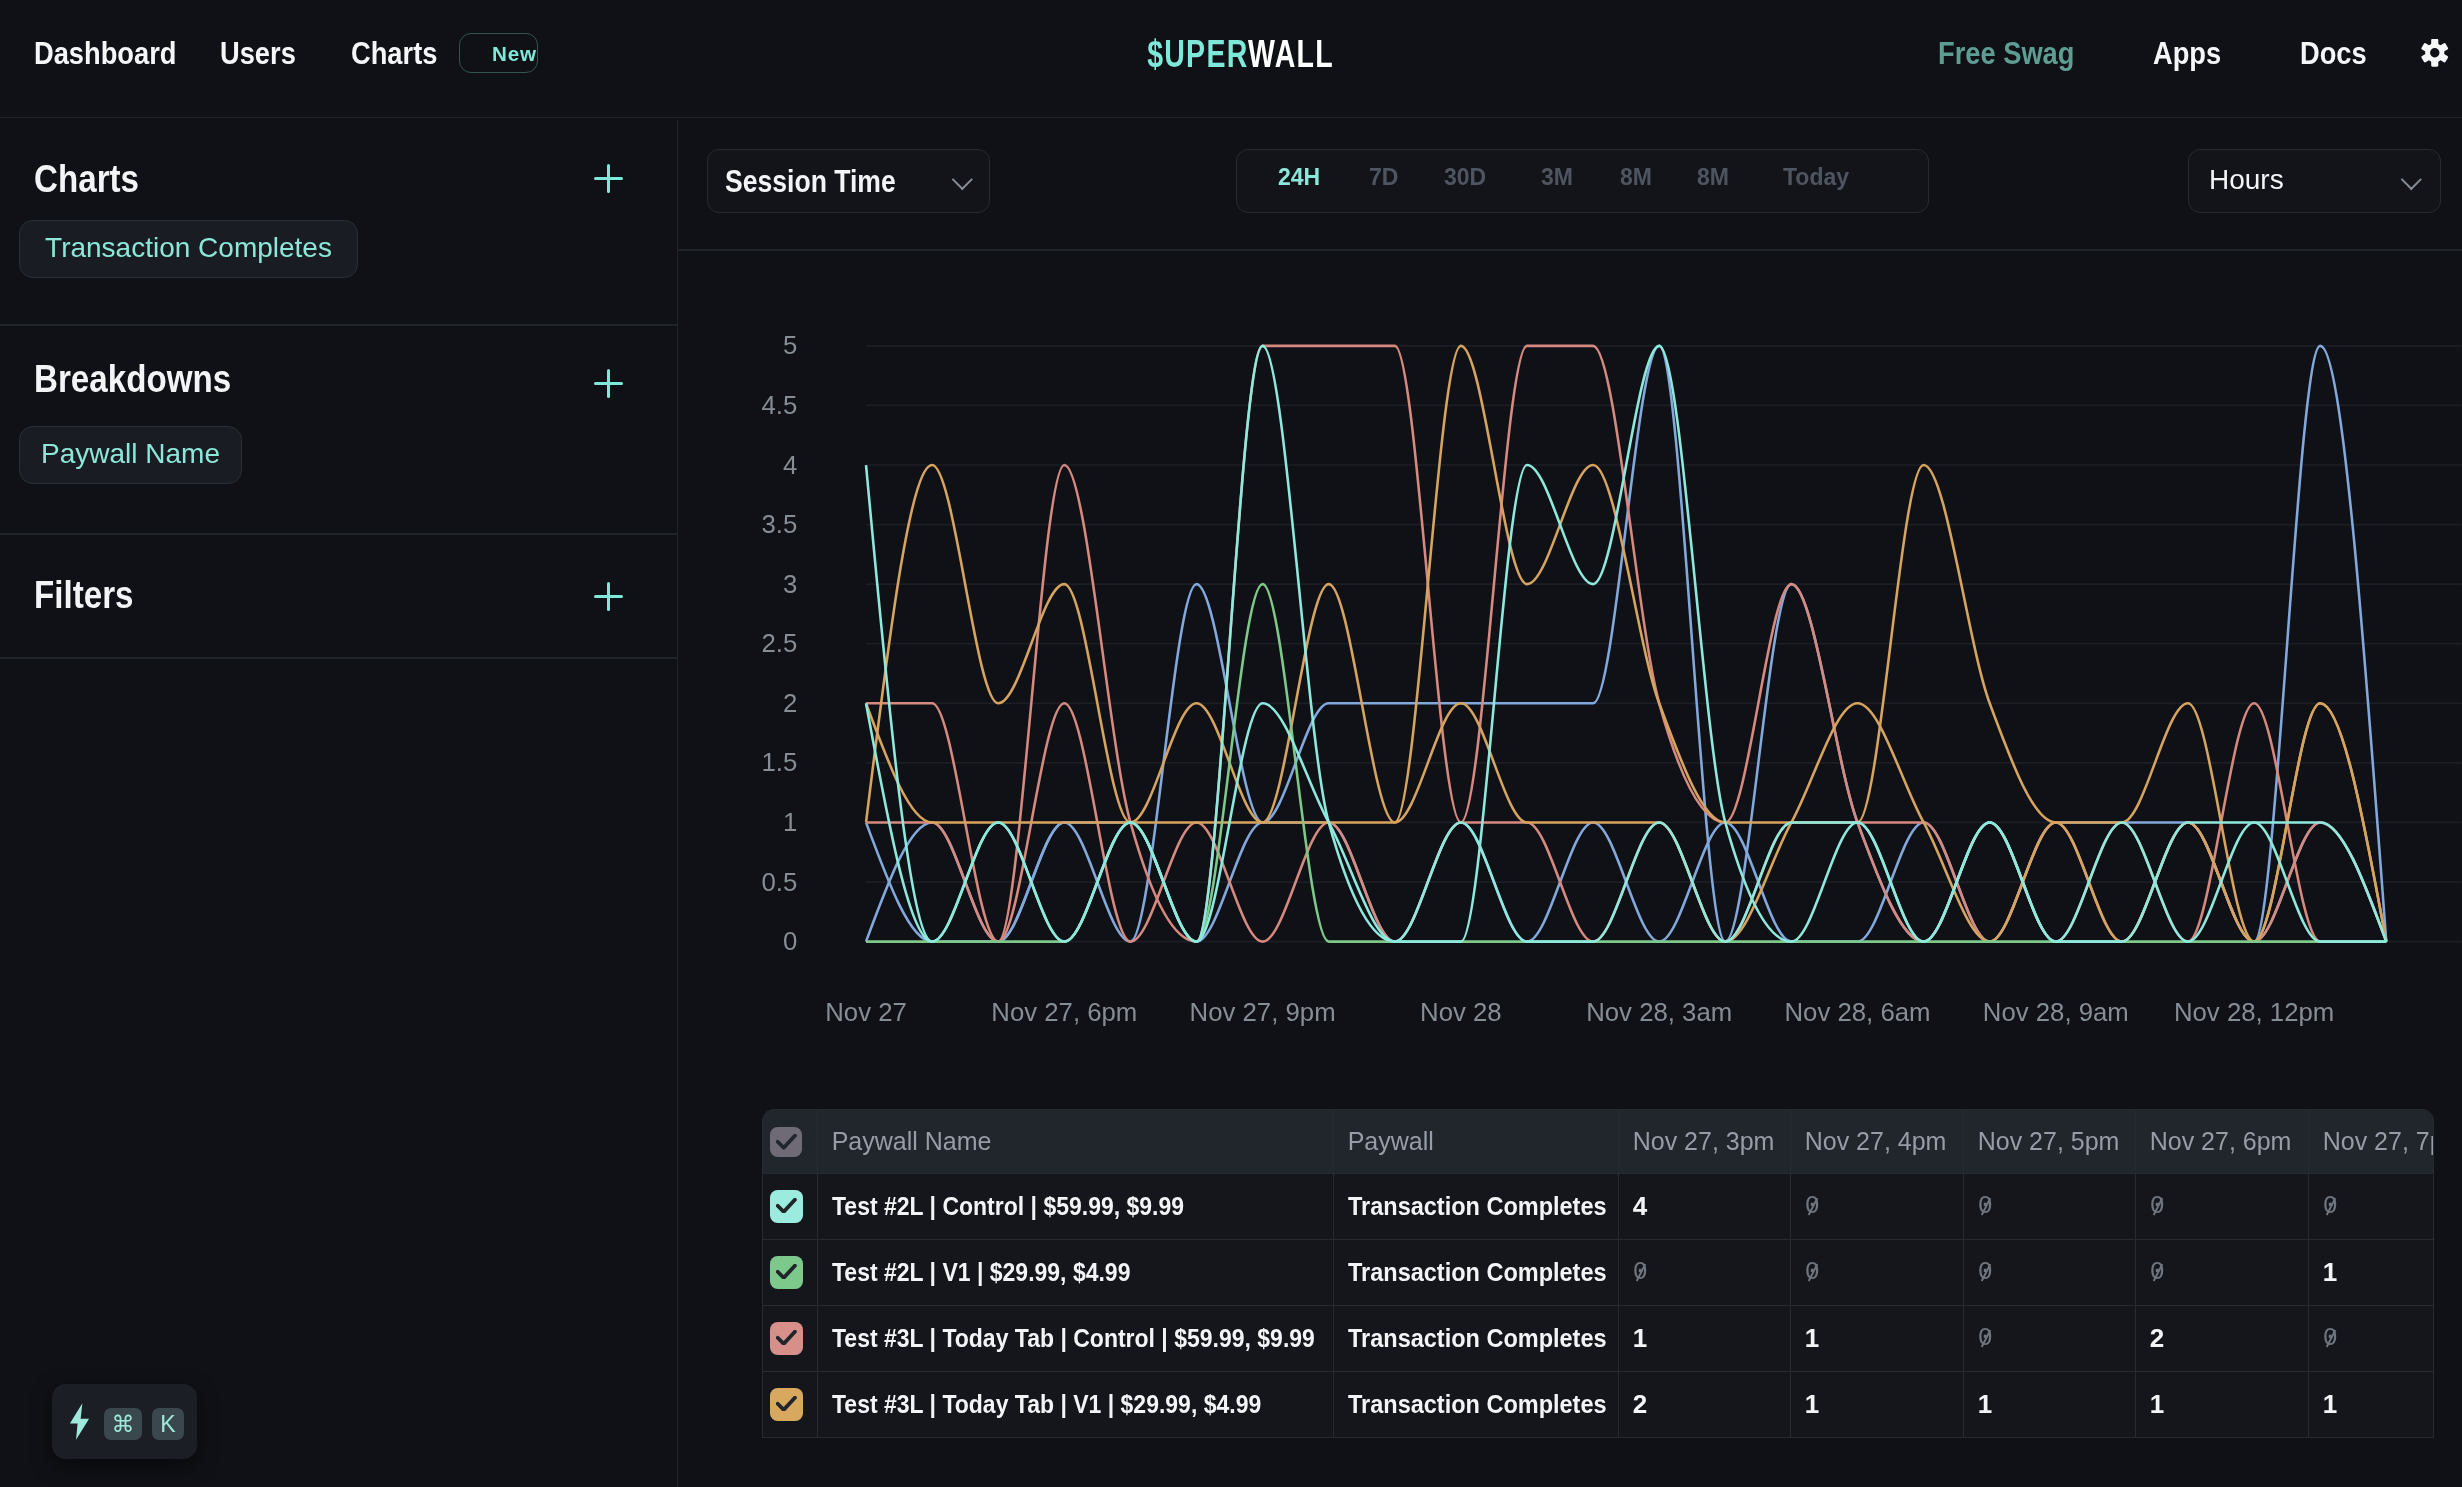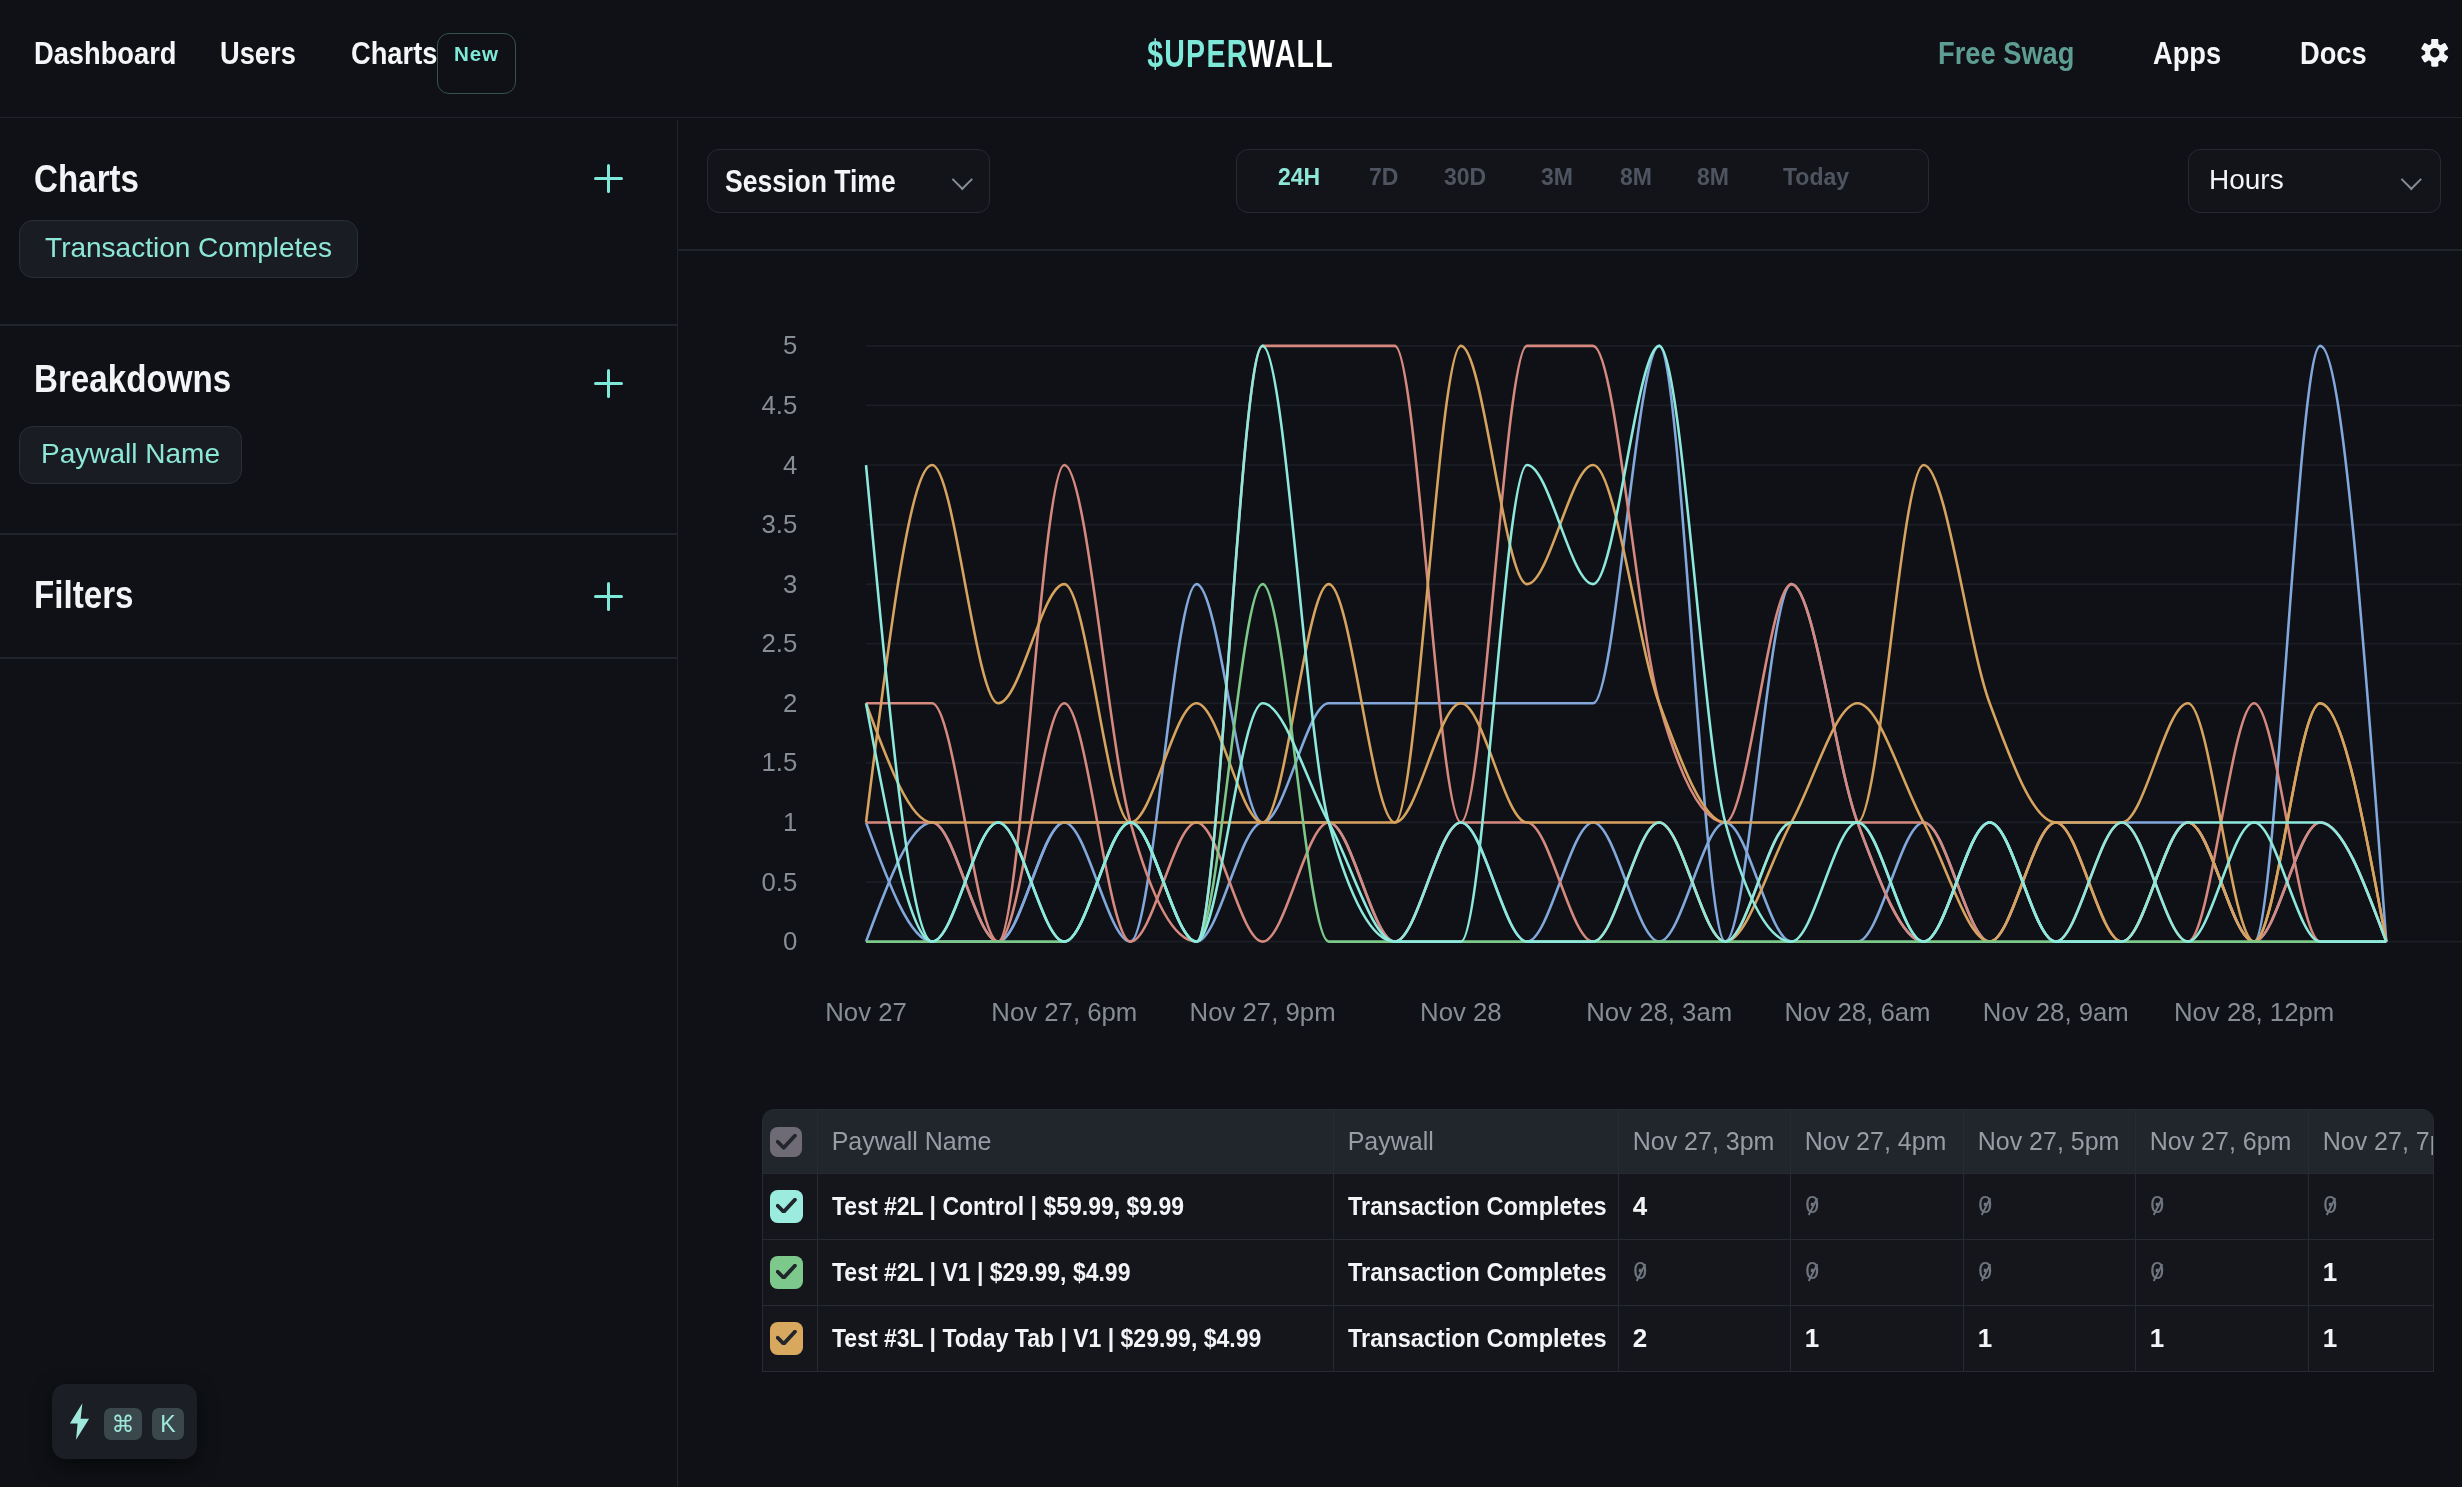--- a/index.html
+++ b/index.html
@@ -1,18 +1,18 @@
 <!DOCTYPE html>
 <html style="font-size:13.7px"><head><meta charset="utf-8"><style>
 *{margin:0;padding:0;box-sizing:border-box}
 html,body{width:2462px;height:1487px;background:#0f1116;font-family:"Liberation Sans",sans-serif;overflow:hidden;position:relative;color:#fff}
 .abs{position:absolute}
 nav{position:absolute;left:0;top:0;width:2462px;height:118px;border-bottom:1.7px solid #20242b}
 .navitem{position:absolute;top:36px;font-size:31px;font-weight:bold;color:#f5f6f8;transform:scaleX(.88);transform-origin:left top}
-.badge{position:absolute;left:437px;top:33px;width:79px;height:61px;border:1.7px solid #35544f;border-radius:12px;color:#7ee9d9;font-size:20.6px;font-weight:bold;text-align:center;line-height:40px;letter-spacing:0.9px}
+.badge{position:absolute;left:459px;top:33px;width:79px;height:40px;border:1.7px solid #35544f;border-radius:12px;color:#7ee9d9;font-size:20.6px;font-weight:bold;text-align:right;line-height:40px;letter-spacing:0.9px}
 .logo{position:absolute;left:19px;right:0;top:33px;text-align:center;font-size:38px;font-weight:bold;letter-spacing:1.7px;color:#fff;transform:scaleX(.75)}
 .logo span{color:#7ee9d9}
 aside{position:absolute;left:0;top:120px;width:678px;height:1367px;border-right:1.7px solid #20242b}
 .sechead{position:absolute;left:34px;font-size:39px;font-weight:bold;color:#f2f4f6;transform:scaleX(.85);transform-origin:left top}
 .plus{position:absolute;left:594px;width:29px;height:29px}
 .plus:before,.plus:after{content:"";position:absolute;background:#7ee9d9;border-radius:1.7px}
 .plus:before{left:13px;top:0;width:3.4px;height:29px}
 .plus:after{left:0;top:13px;width:29px;height:3.4px}
 .pill{position:absolute;left:19px;height:58px;background:#191d23;border:1.7px solid #2a2f37;border-radius:13.7px;color:#8de7d8;font-size:28px;line-height:53px;text-align:center}
 .secline{position:absolute;left:0;width:677px;height:1.7px;background:#20242b}
@@ -179,20 +179,40 @@
             <div class="sr">Transaction Completes</div>
           </td>
           <td class="num0"><span class="z">0</span></td>
           <td class="num0"><span class="z">0</span></td>
           <td class="num0"><span class="z">0</span></td>
           <td class="num0"><span class="z">0</span></td>
           <td>1</td>
         </tr>
         <tr>
           <td style="padding-left:10.3px">
+            <div class="cb" style="background:#d79089">
+              <svg width="20.6" height="15.5" viewBox="0 0 24 18">
+                <path d="M2 9 L9 16 L22 2" fill="none" stroke="#20262b" stroke-width="4.5" stroke-linecap="round" stroke-linejoin="round"></path>
+              </svg>
+            </div>
+          </td>
+          <td>
+            <div class="nm">Test #3L | Today Tab | Control | $59.99, $9.99</div>
+          </td>
+          <td>
+            <div class="sr">Transaction Completes</div>
+          </td>
+          <td>1</td>
+          <td>1</td>
+          <td class="num0"><span class="z">0</span></td>
+          <td>2</td>
+          <td class="num0"><span class="z">0</span></td>
+        </tr>
+        <tr>
+          <td style="padding-left:10.3px">
             <div class="cb" style="background:#d8a85f">
               <svg width="20.6" height="15.5" viewBox="0 0 24 18">
                 <path d="M2 9 L9 16 L22 2" fill="none" stroke="#20262b" stroke-width="4.5" stroke-linecap="round" stroke-linejoin="round"></path>
               </svg>
             </div>
           </td>
           <td>
             <div class="nm">Test #3L | Today Tab | V1 | $29.99, $4.99</div>
           </td>
           <td>

